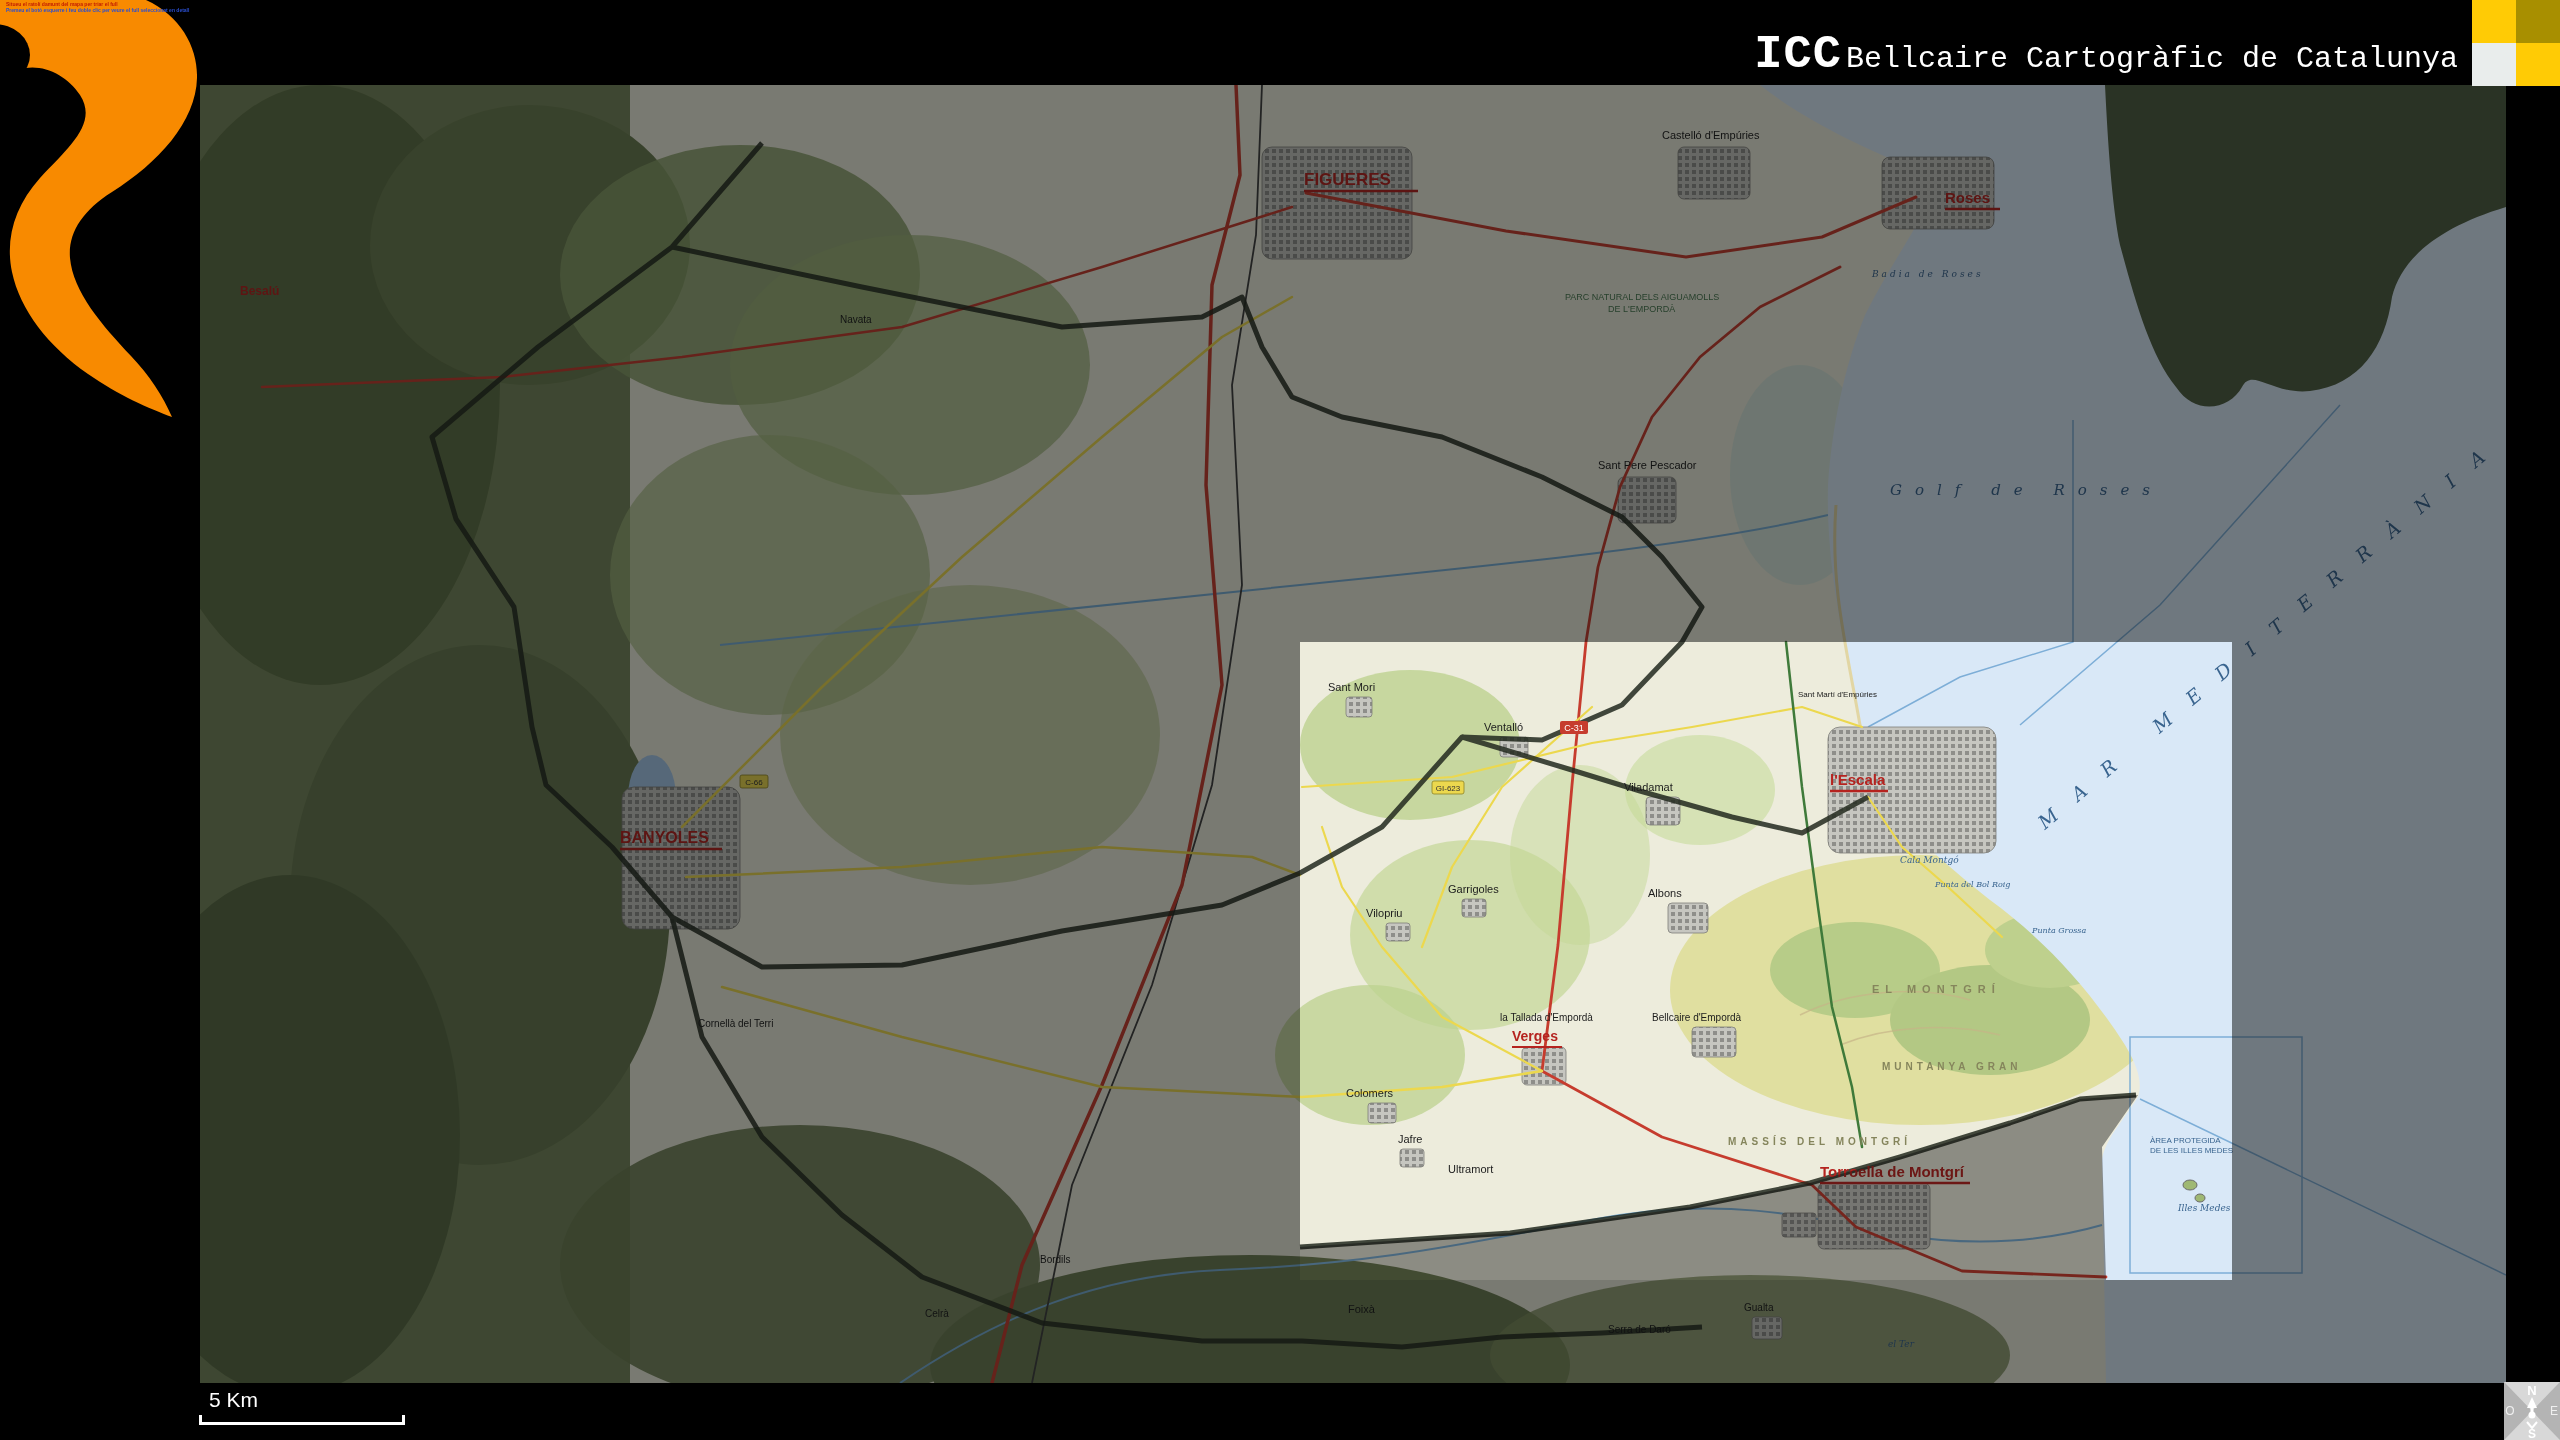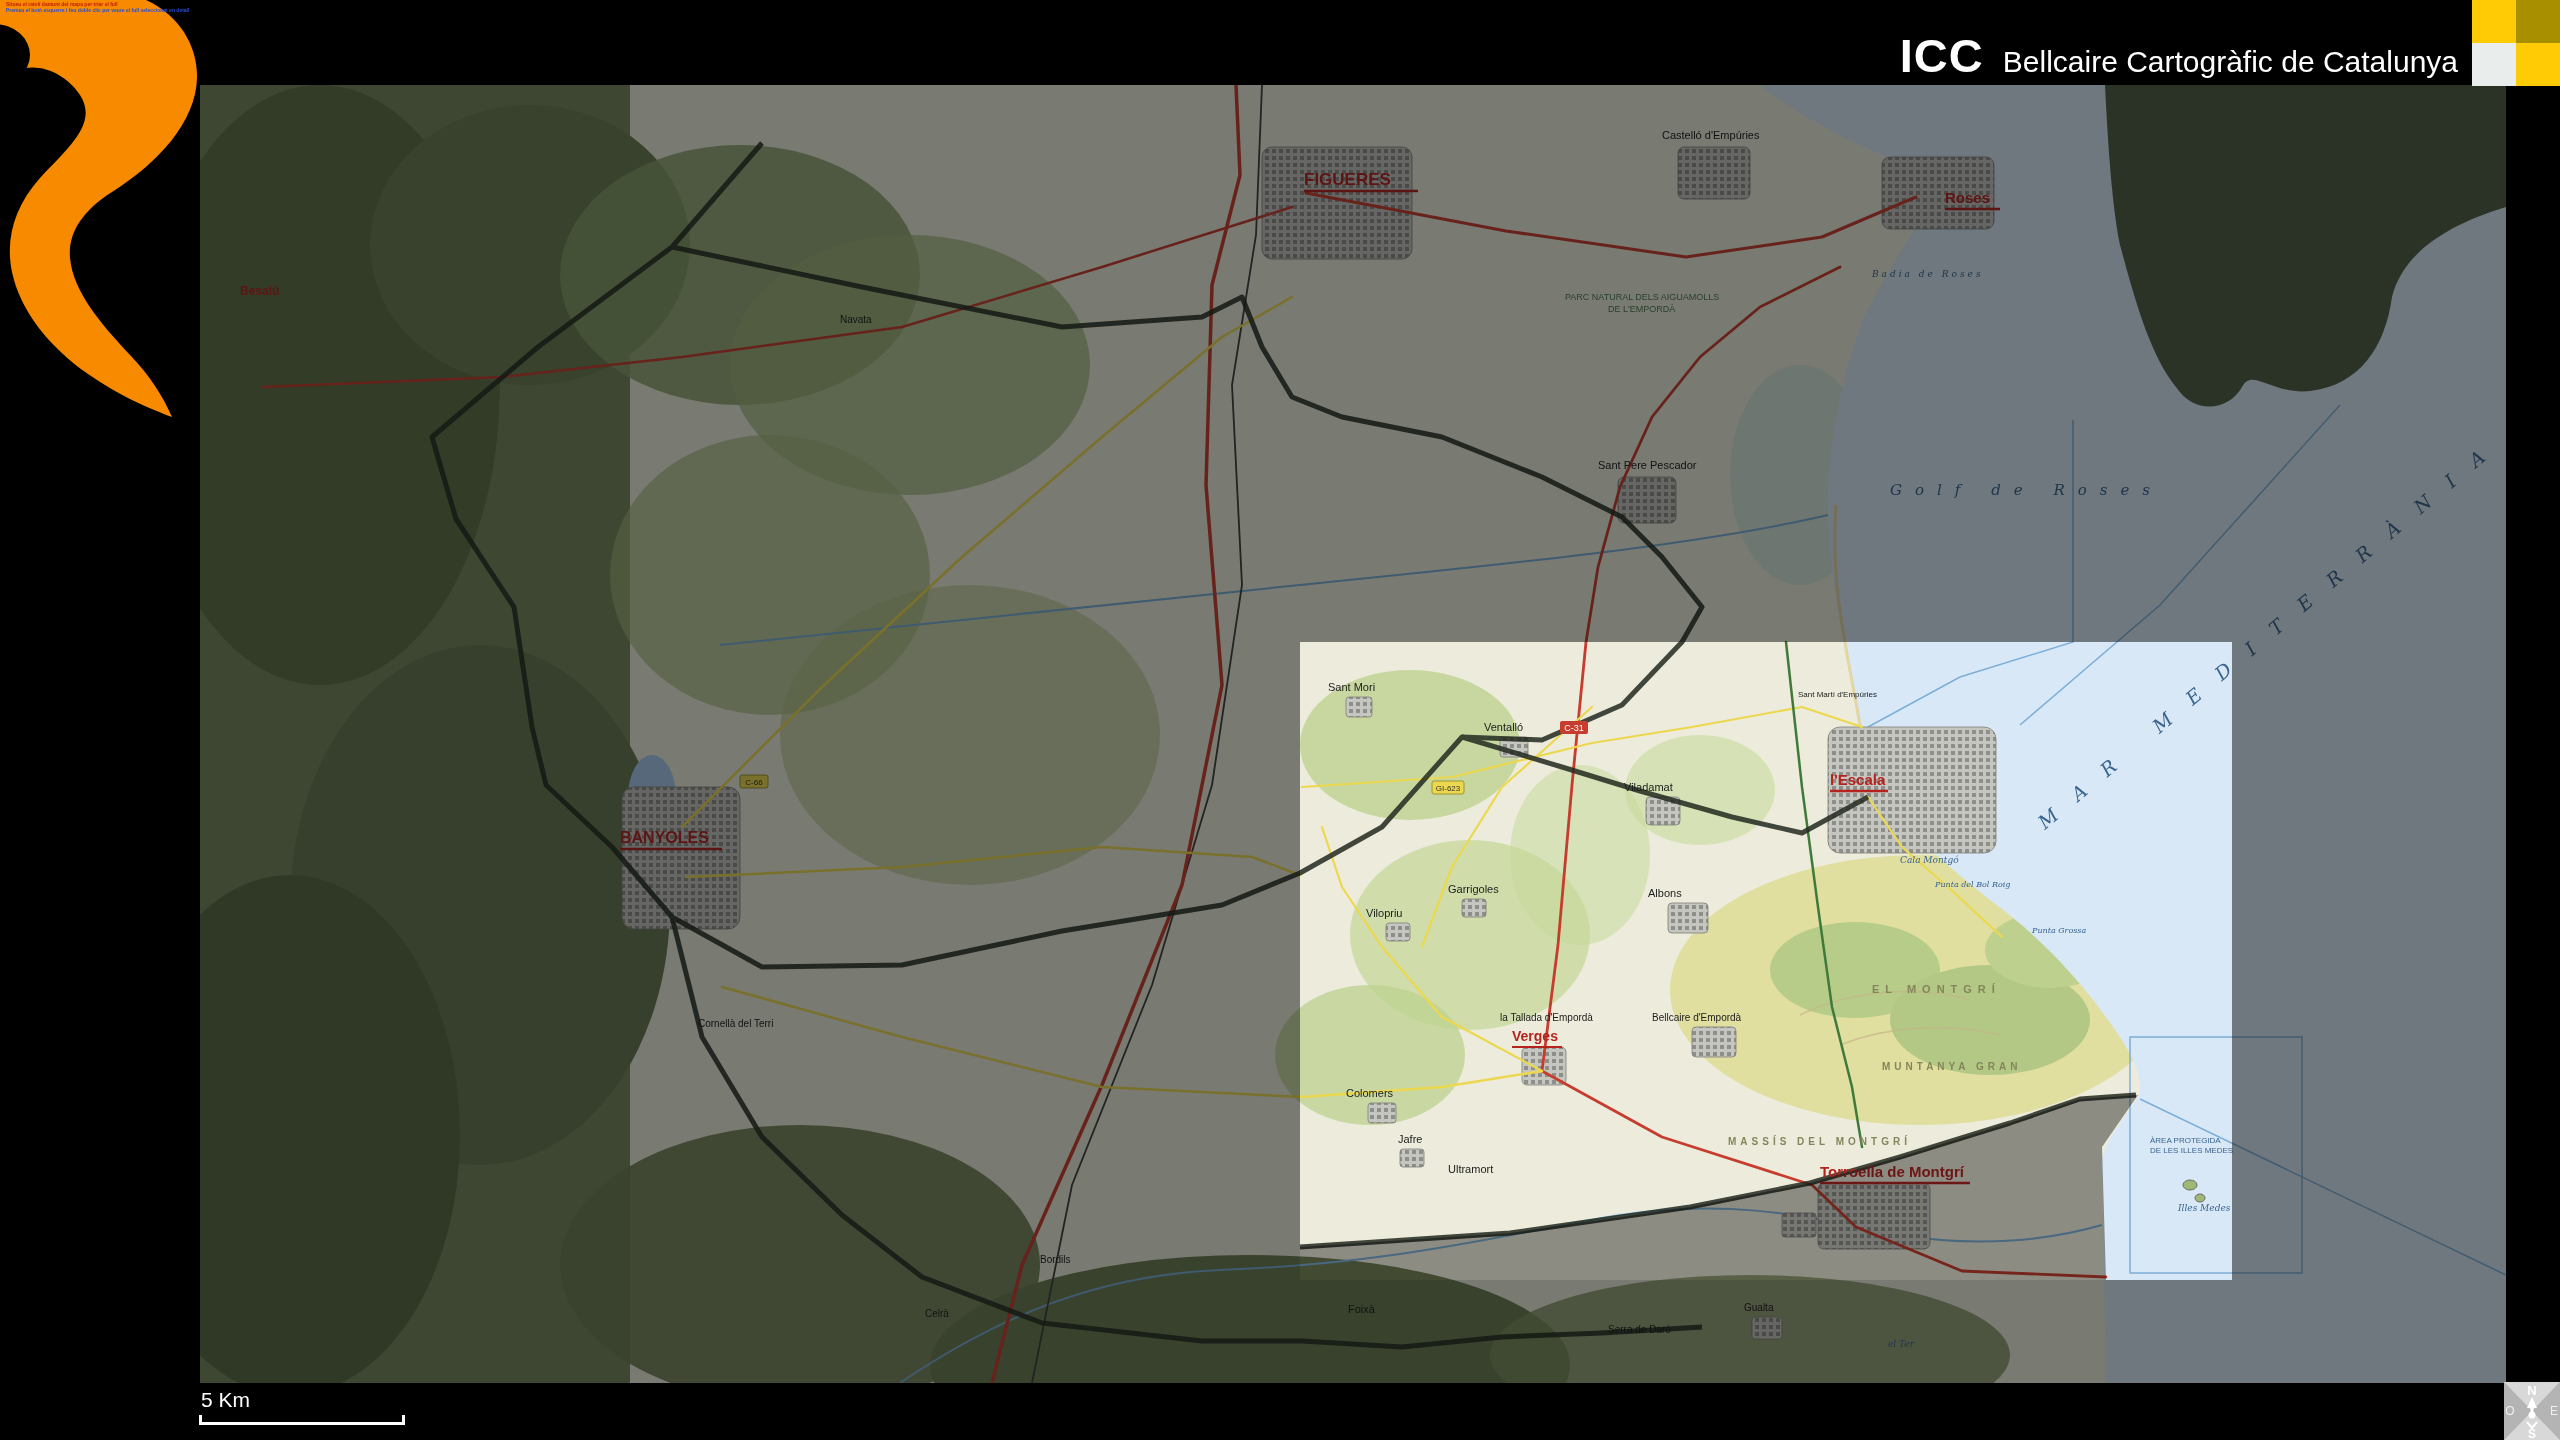--- a/index.html
+++ b/index.html
@@ -1,20 +1,20 @@
 <!DOCTYPE html>
 <html><head>
 <meta charset="utf-8">
 <style>
   html,body{margin:0;padding:0;background:#000;}
   .page{position:relative;width:2560px;height:1440px;background:#000;overflow:hidden;
         font-family:"Liberation Sans",sans-serif;}
   
   .header{position:absolute;left:0;top:0;width:2560px;height:85px;background:#000;z-index:30;}
-  .brand{position:absolute;top:28px;right:102px;display:flex;align-items:baseline;gap:19px;color:#fff;white-space:nowrap;}
+  .brand{position:absolute;top:28px;right:102px;display:flex;align-items:baseline;gap:4px;color:#fff;white-space:nowrap;font-family:Liberation Mono, monospace;}
   .brand .icc{font-size:47px;font-weight:bold;letter-spacing:1px;}
   .brand .org{font-size:30px;font-weight:400;}
   .squares{position:absolute;top:0;right:0;width:88px;height:86px;display:grid;
            grid-template-columns:44px 44px;grid-template-rows:43px 43px;z-index:40;}
   .sq1{background:#FFCB05;} .sq2{background:#A88F00;} .sq3{background:#E9EDEC;} .sq4{background:#FFCB05;}
   
   .notice{position:absolute;left:6px;top:1px;z-index:60;font-size:5px;line-height:6px;letter-spacing:0;}
   .notice .l1{color:#c21d00;font-weight:bold;}
   .notice .l2{color:#2b4fd0;font-weight:bold;}
   
@@ -22,21 +22,21 @@
   
   .map-wrap{position:absolute;left:200px;top:85px;width:2306px;height:1298px;z-index:10;}
   svg text{font-family:"Liberation Sans",sans-serif;}
   .serif{font-family:"DejaVu Serif","Liberation Serif",serif;font-style:italic;}
   .town-red{fill:#b5231f;font-weight:bold;}
   .town-sm{fill:#1c1c1c;}
   .area-lbl{fill:#85855c;font-weight:bold;}
   .sea-lbl{fill:#39648f;}
   
   .scalebar{position:absolute;left:199px;top:1388px;z-index:35;color:#fff;}
-  .scalebar .txt{font-size:21px;margin-left:2px;}
+  .scalebar .txt{font-size:21px;margin-left:10px;}
   .scalebar .bar{margin-top:3px;width:200px;height:7px;
     border-left:3px solid #fff;border-right:3px solid #fff;border-bottom:3px solid #fff;}
   
   .compass{position:absolute;right:0;bottom:0;width:56px;height:58px;z-index:45;}
 </style>
 </head>
 <body>
 
 <div class="page">
 

